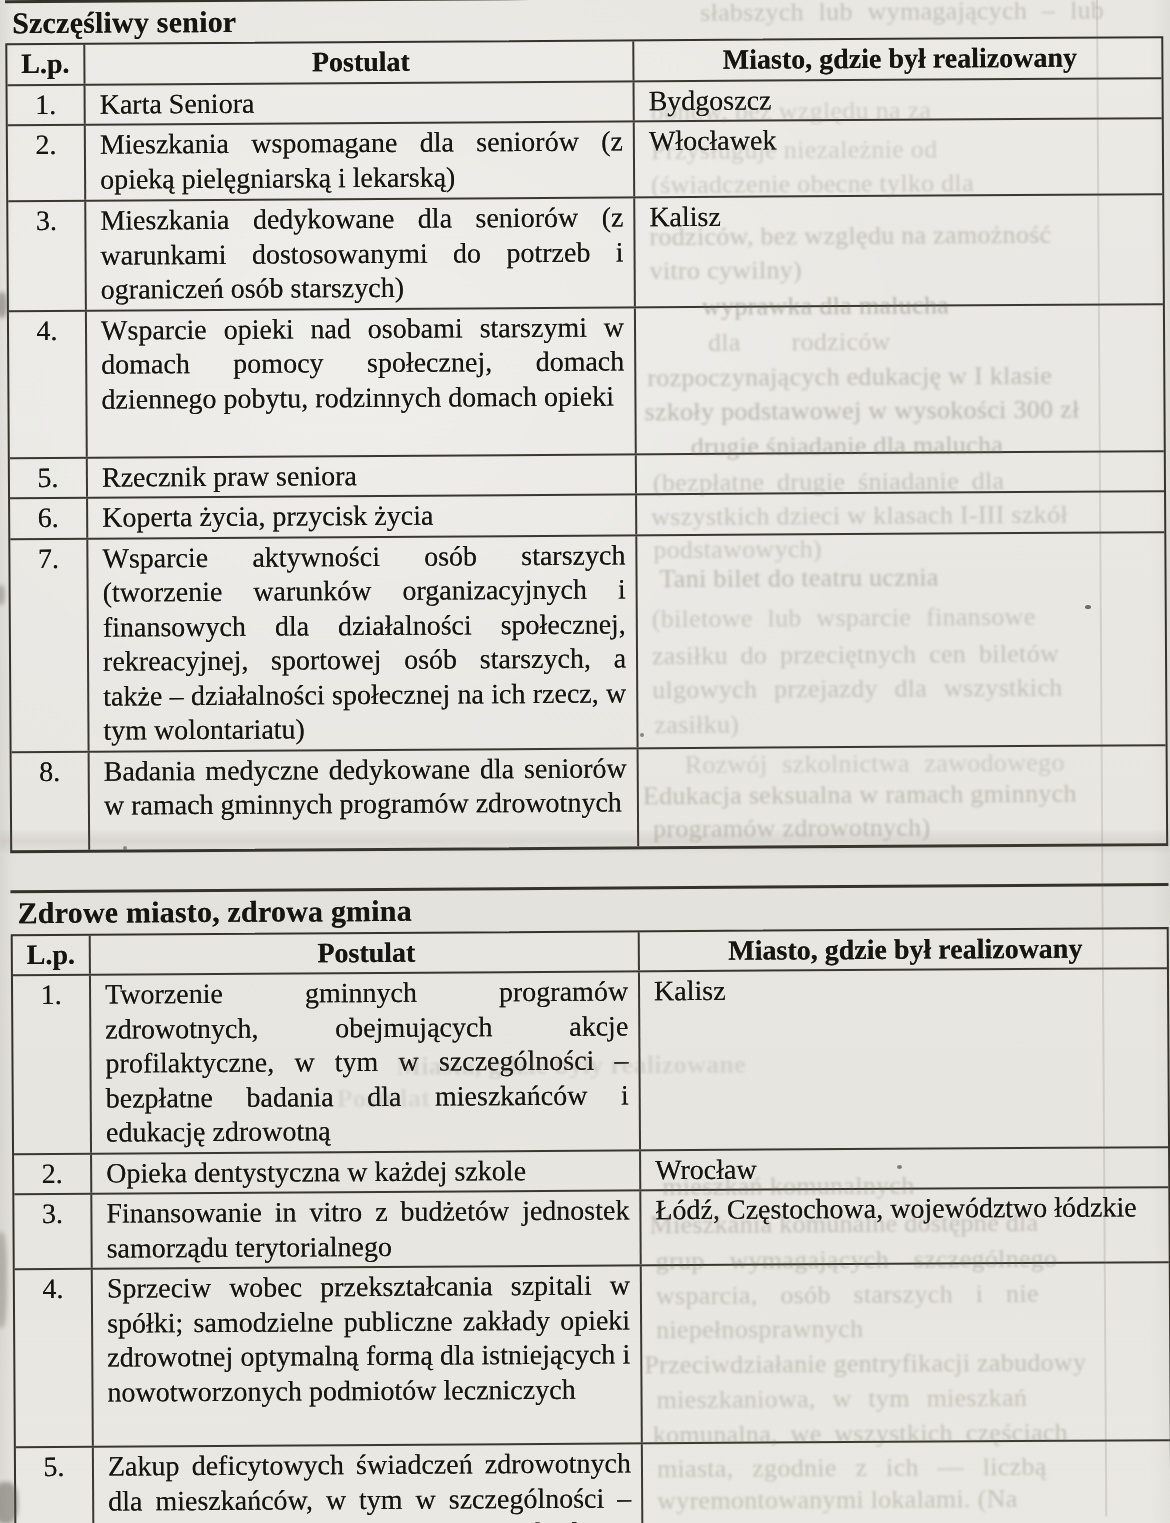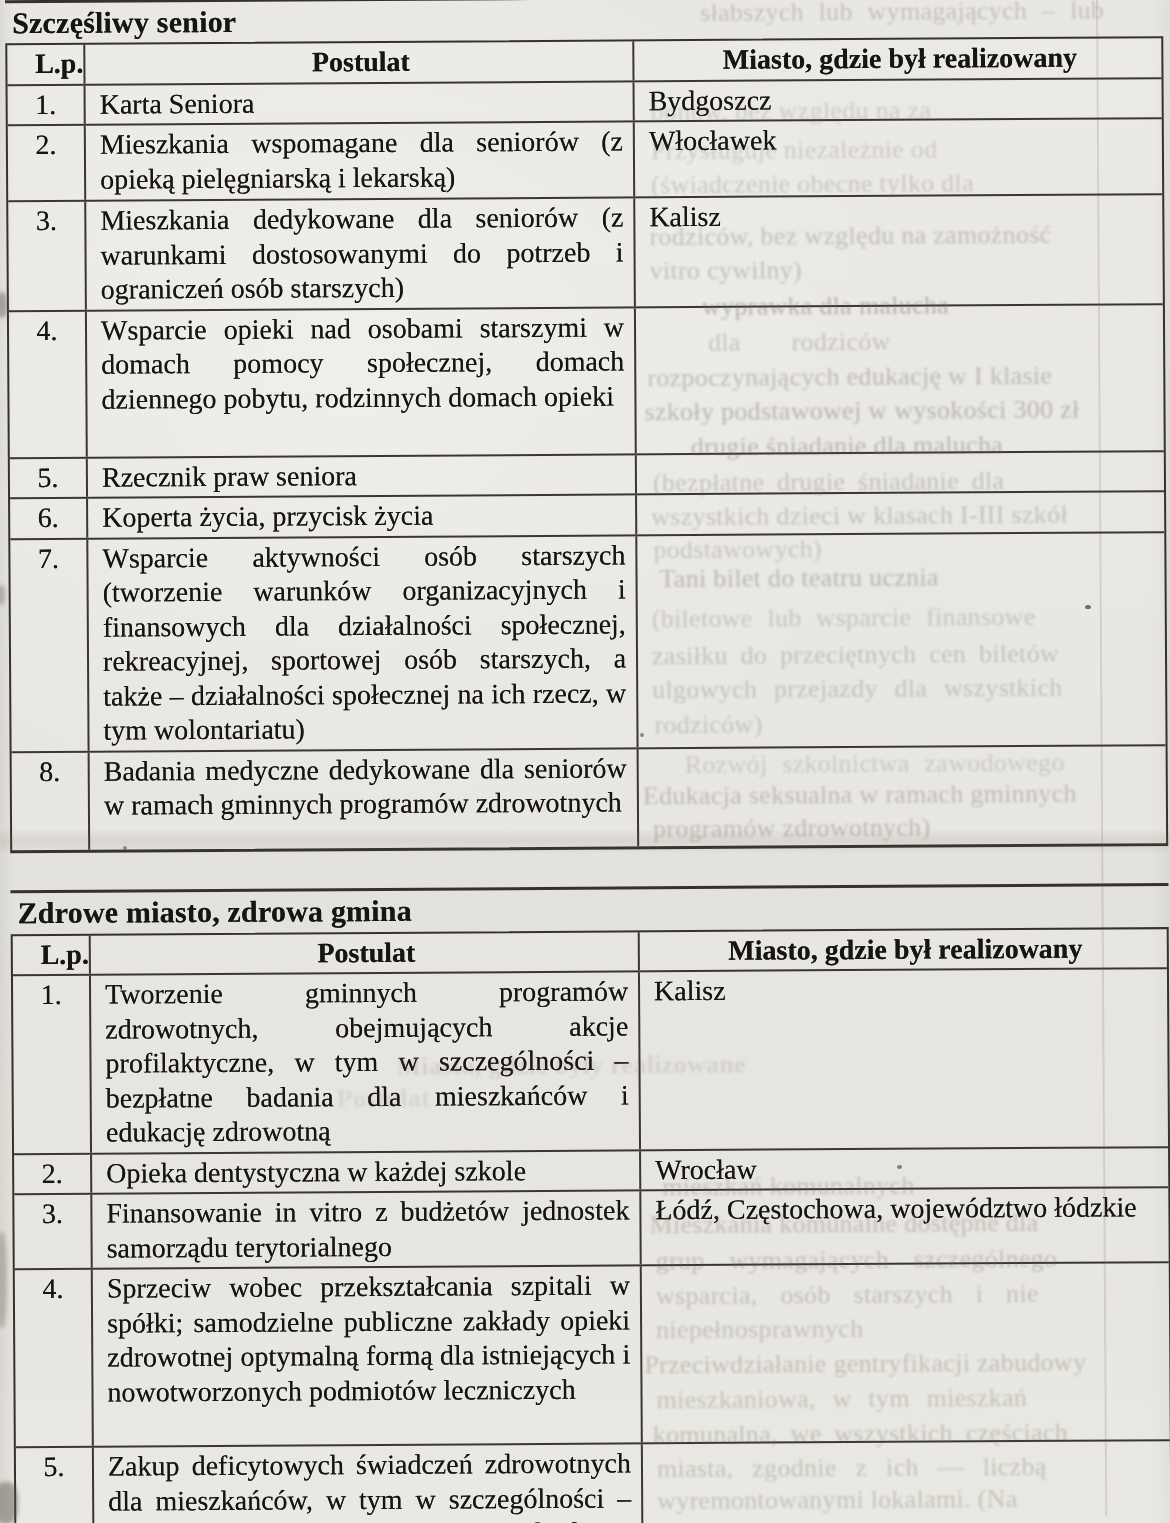--- a/index.html
+++ b/index.html
@@ -36,21 +36,21 @@
   .c1{width:78px;flex:0 0 78px;border-right:2px solid #3a3731;
       text-align:center;padding-top:2px;box-sizing:border-box;}
   .c2{width:549px;flex:0 0 549px;border-right:2px solid #3a3731;
       padding:2px 10px 2px 14px;box-sizing:border-box;
       text-align:justify;}
   .c3{flex:1 1 auto;padding:2px 10px 2px 14px;box-sizing:border-box;text-align:justify;}
   .tbl .row > div{
     font-size:28px;line-height:34.5px;
     text-shadow:0 0 .55px rgba(22,18,12,.8);
   }
-  .hd{font-weight:bold;text-align:right;}
+  .hd{font-weight:bold;text-align:center;}
   .hd.c2,.hd.c3{text-align:center !important;}
   
   #t1 .r0{min-height:37px} #t1 .r1{min-height:37px} #t1 .r2{min-height:74px}
   #t1 .r3{min-height:107px} #t1 .r4{min-height:145px} #t1 .r5{min-height:37px}
   #t1 .r6{min-height:37px} #t1 .r7{min-height:207px} #t1 .r8{min-height:97px}
   #t2 .r0{min-height:37px} #t2 .r1{min-height:164px} #t2 .r2{min-height:37px}
   #t2 .r3{min-height:71px} #t2 .r4{min-height:176px} #t2 .r5{min-height:117px}
   #block2{margin-top:37px;}
   #block2 .block-title{padding-bottom:4px;}
 
@@ -134,21 +134,21 @@
     <span class="ghost g8">rozpoczynających edukację w I klasie</span>
     <span class="ghost g9">szkoły podstawowej w wysokości 300 zł</span>
     <span class="ghost g10">drugie śniadanie dla malucha</span>
     <span class="ghost g11">(bezpłatne drugie śniadanie dla</span>
     <span class="ghost g12">wszystkich dzieci w klasach I-III szkół</span>
     <span class="ghost g13">podstawowych)</span>
     <span class="ghost g14">Tani bilet do teatru ucznia</span>
     <span class="ghost g15">(biletowe lub wsparcie finansowe</span>
     <span class="ghost g16">zasiłku do przeciętnych cen biletów</span>
     <span class="ghost g17">ulgowych przejazdy dla wszystkich</span>
-    <span class="ghost g18">rodziców)</span>
+    <span class="ghost g18">zasiłku)</span>
     <span class="ghost g19">Rozwój szkolnictwa zawodowego</span>
     <span class="ghost g20">Edukacja seksualna w ramach gminnych</span>
     <span class="ghost g21">programów zdrowotnych)</span>
     <span class="ghost g22">Miasta, gdzie były realizowane</span>
     <span class="ghost g23">Postulat</span>
     <span class="ghost g24">mieszkań komunalnych</span>
     <span class="ghost g25">Mieszkania komunalne dostępne dla</span>
     <span class="ghost g26">grup wymagających szczególnego</span>
     <span class="ghost g27">wsparcia, osób starszych i nie</span>
     <span class="ghost g28">niepełnosprawnych</span>

